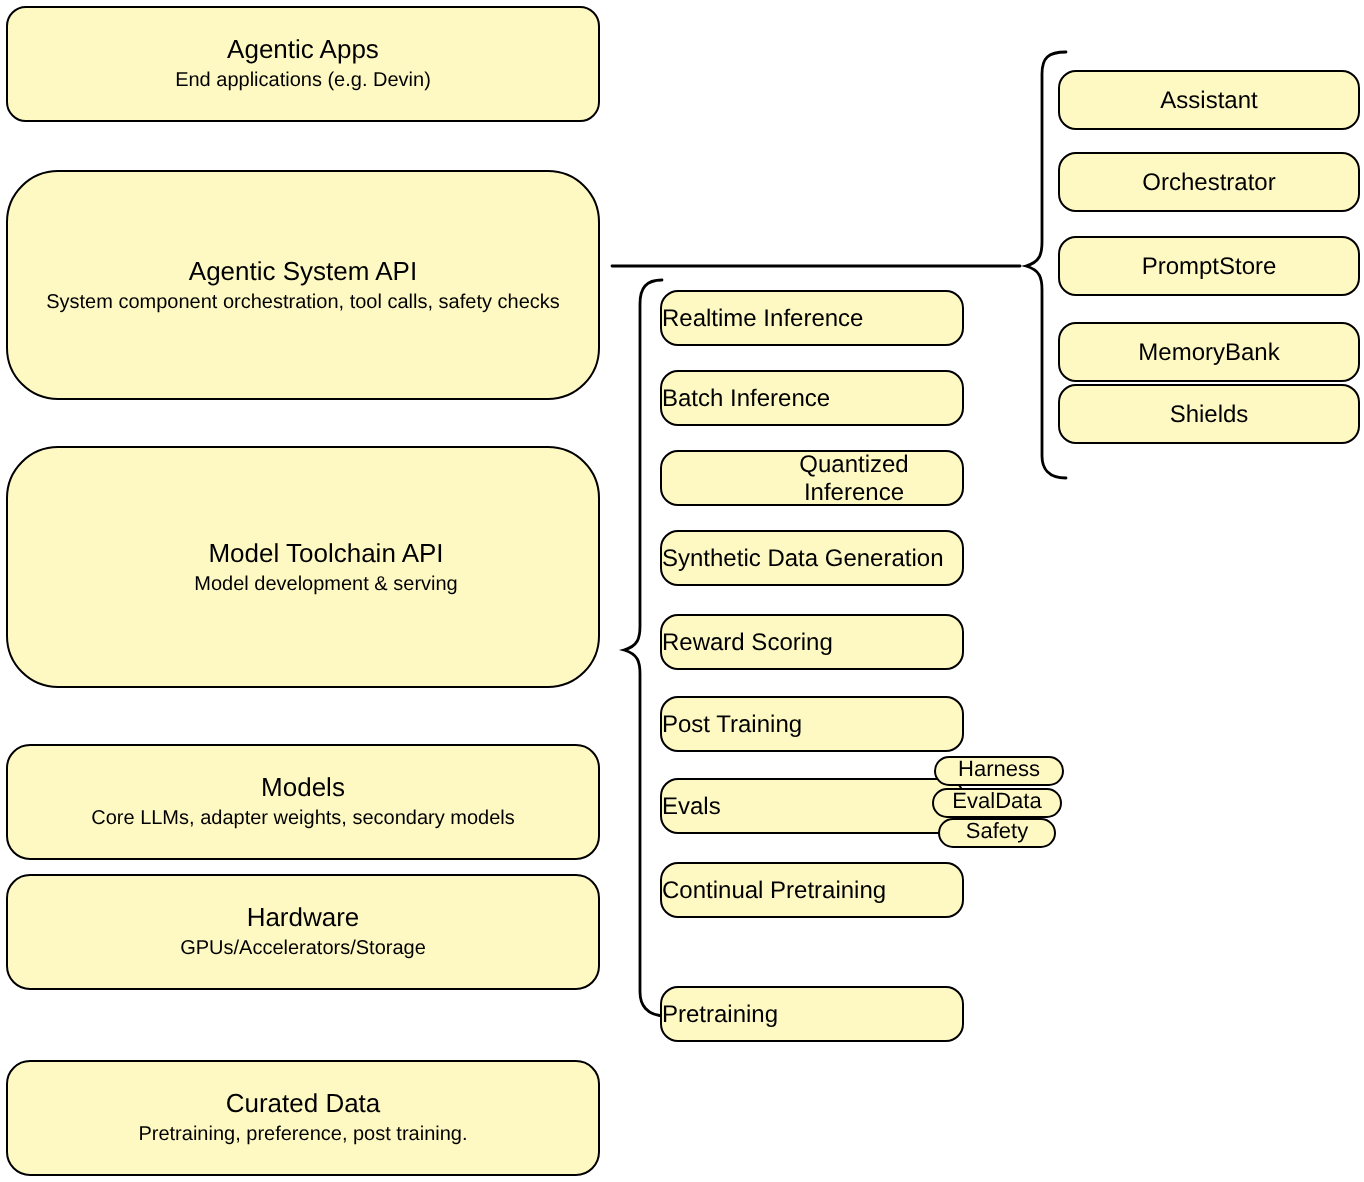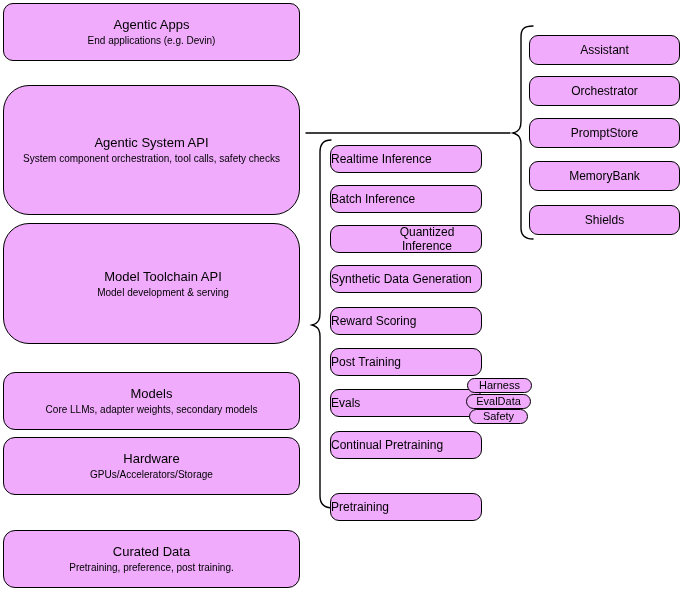--- a/index.html
+++ b/index.html
@@ -1,21 +1,21 @@
 <!DOCTYPE html>
 <html><head>
 <meta charset="utf-8">
 <style>
   html,body{margin:0;padding:0;background:#ffffff;}
   .canvas{
     position:relative;width:682px;height:591px;background:#ffffff;
     font-family:"Liberation Sans",sans-serif;color:#000;overflow:hidden;
   }
   .connectors{position:absolute;left:0;top:0;width:682px;height:591px;z-index:1;}
-  .node{box-sizing:border-box;position:absolute;background:#f0abfc;border:1.4px solid #000;z-index:2;}
+  .node{box-sizing:border-box;position:absolute;background:#fef9c3;border:1.4px solid #000;z-index:2;}
   .lbox{
     left:3px;width:297px;
     display:flex;flex-direction:column;align-items:center;justify-content:center;gap:3px;
     text-align:center;
   }
   .ltitle{font-size:13px;line-height:15px;}
   .lsub{font-size:10px;line-height:12px;}
   .mbox{
     left:330px;width:152px;height:28px;border-radius:9px;
     display:flex;align-items:center;
@@ -40,21 +40,21 @@
   <svg class="connectors" viewBox="0 0 682 591" fill="none" stroke="#000" stroke-width="1.4" stroke-linecap="round">
     <path d="M306,133 L510,133"></path>
     <path d="M533,26 C524,26 521,29 521,37 L521,121 C521,127 520,131 513,133 C520,135 521,139 521,145 L521,228 C521,234 524,239 533,239"></path>
     <path d="M331,140 C323,140 320,144 320,152 L320,313 C320,319 319,323 312,325 C319,327 320,331 320,337 L320,496 C320,502 323,508 333,508"></path>
   </svg>
 
   <div class="node lbox" style="top:3px;height:58px;border-radius:10px;">
     <div class="ltitle">Agentic Apps</div>
     <div class="lsub">End applications (e.g. Devin)</div>
   </div>
-  <div class="node lbox" style="top:85px;height:130px;border-radius:26px;">
+  <div class="node lbox" style="top:85px;height:115px;border-radius:26px;">
     <div class="ltitle">Agentic System API</div>
     <div class="lsub">System component orchestration, tool calls, safety checks</div>
   </div>
   <div class="node lbox" style="top:223px;height:121px;border-radius:26px;padding-left:23px;">
     <div class="ltitle">Model Toolchain API</div>
     <div class="lsub">Model development &amp; serving</div>
   </div>
   <div class="node lbox" style="top:372px;height:58px;border-radius:12px;">
     <div class="ltitle">Models</div>
     <div class="lsub">Core LLMs, adapter weights, secondary models</div>
@@ -111,17 +111,17 @@
   </div>
   <div class="node rbox" style="top:76px;">
     <span>Orchestrator</span>
   </div>
   <div class="node rbox" style="top:118px;">
     <span>PromptStore</span>
   </div>
   <div class="node rbox" style="top:161px;">
     <span>MemoryBank</span>
   </div>
-  <div class="node rbox" style="top:205px;">
+  <div class="node rbox" style="top:192px;">
     <span>Shields</span>
   </div>
 
 </div>
 
 </body></html>

